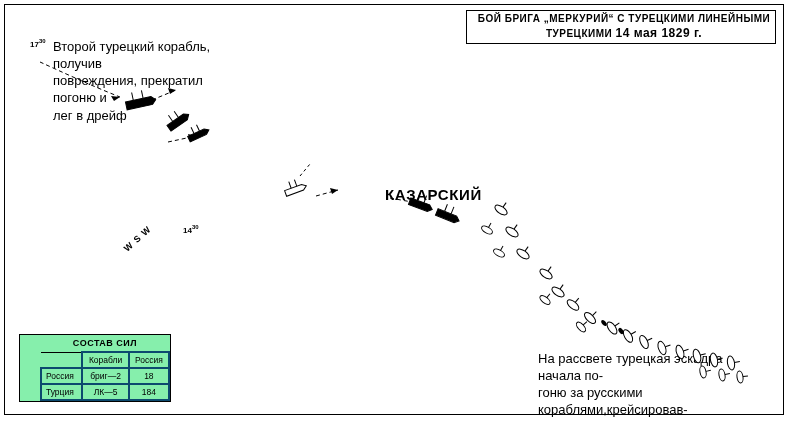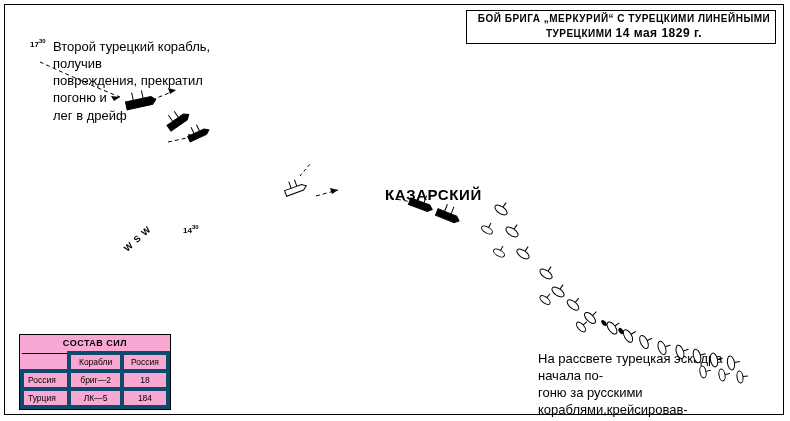--- a/index.html
+++ b/index.html
@@ -87,29 +87,30 @@
     transform-origin: left top;
   }
   
   .legend {
     position: absolute;
     left: 19px;
     top: 334px;
     width: 152px;
     border: 1px solid #000;
     box-sizing: border-box;
-    background: #f9a8d4;
+    background: #86efac;
+    padding-left: 20px;
   }
   .legend table {
     border-collapse: collapse;
     width: 100%;
     font-size: 8.5px;
   }
   .legend td, .legend th {
-    border: 4px solid #0c4a6e;
+    border: 2px solid #0c4a6e;
     padding: 2px 3px;
     text-align: center;
     font-weight: normal;
   }
   .legend .caption-row td {
     border: none;
     border-bottom: 1px solid #000;
     font-weight: bold;
     letter-spacing: 0.5px;
     padding: 3px 2px;

